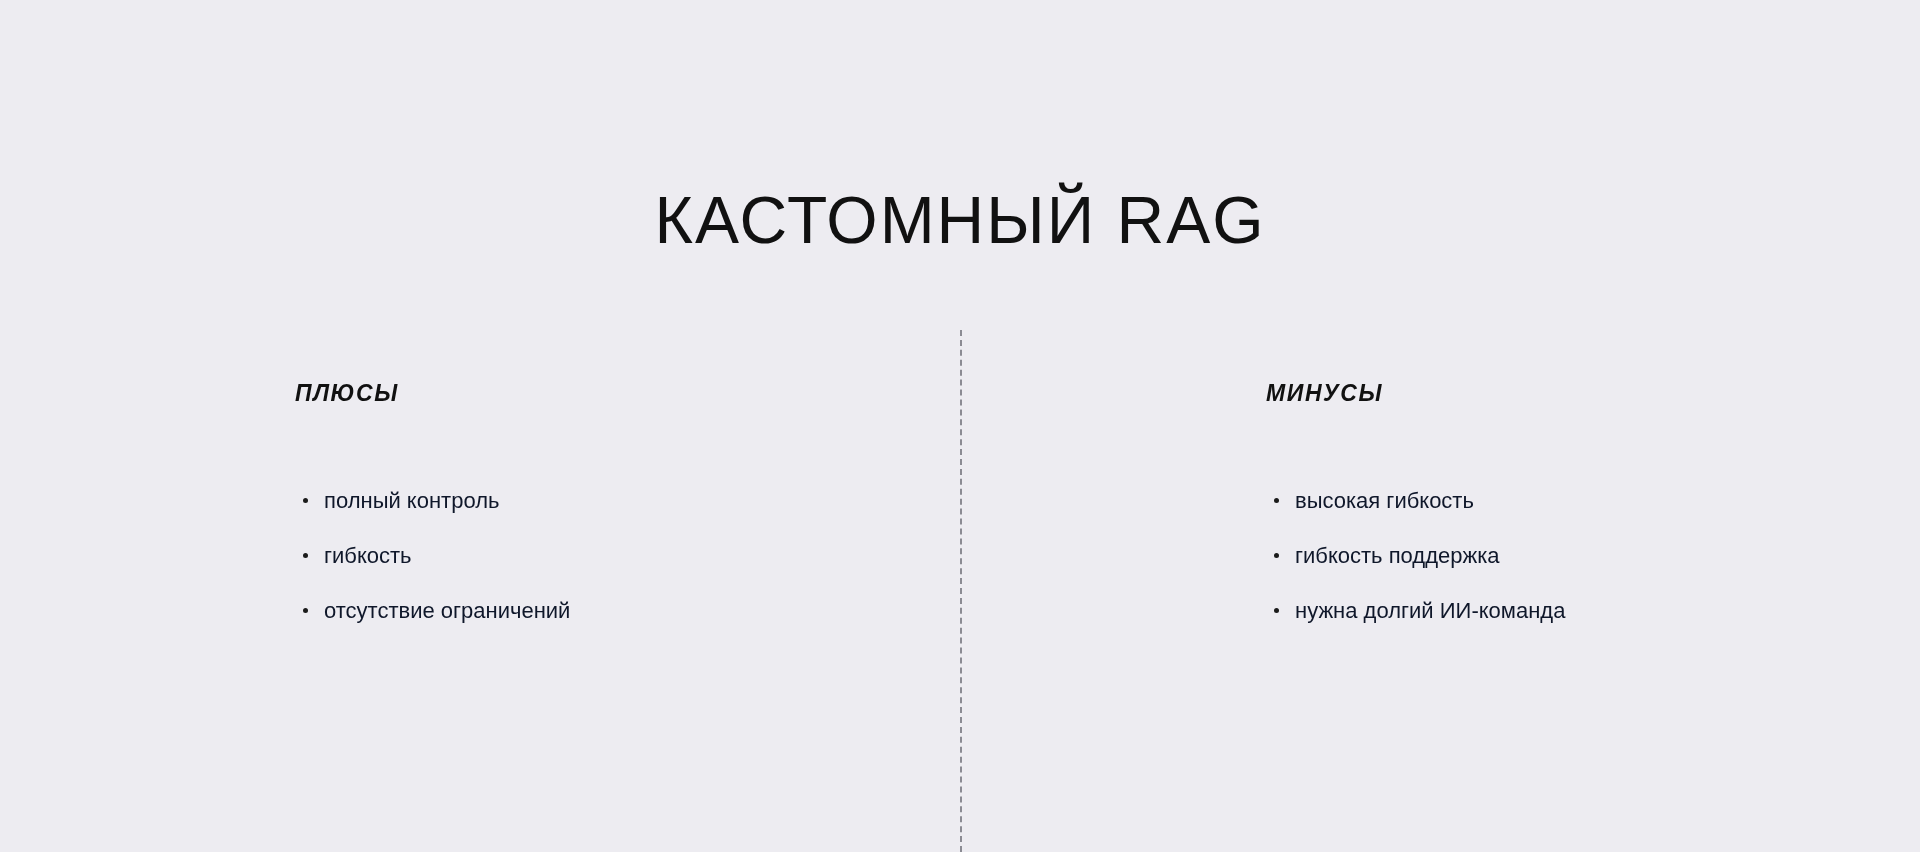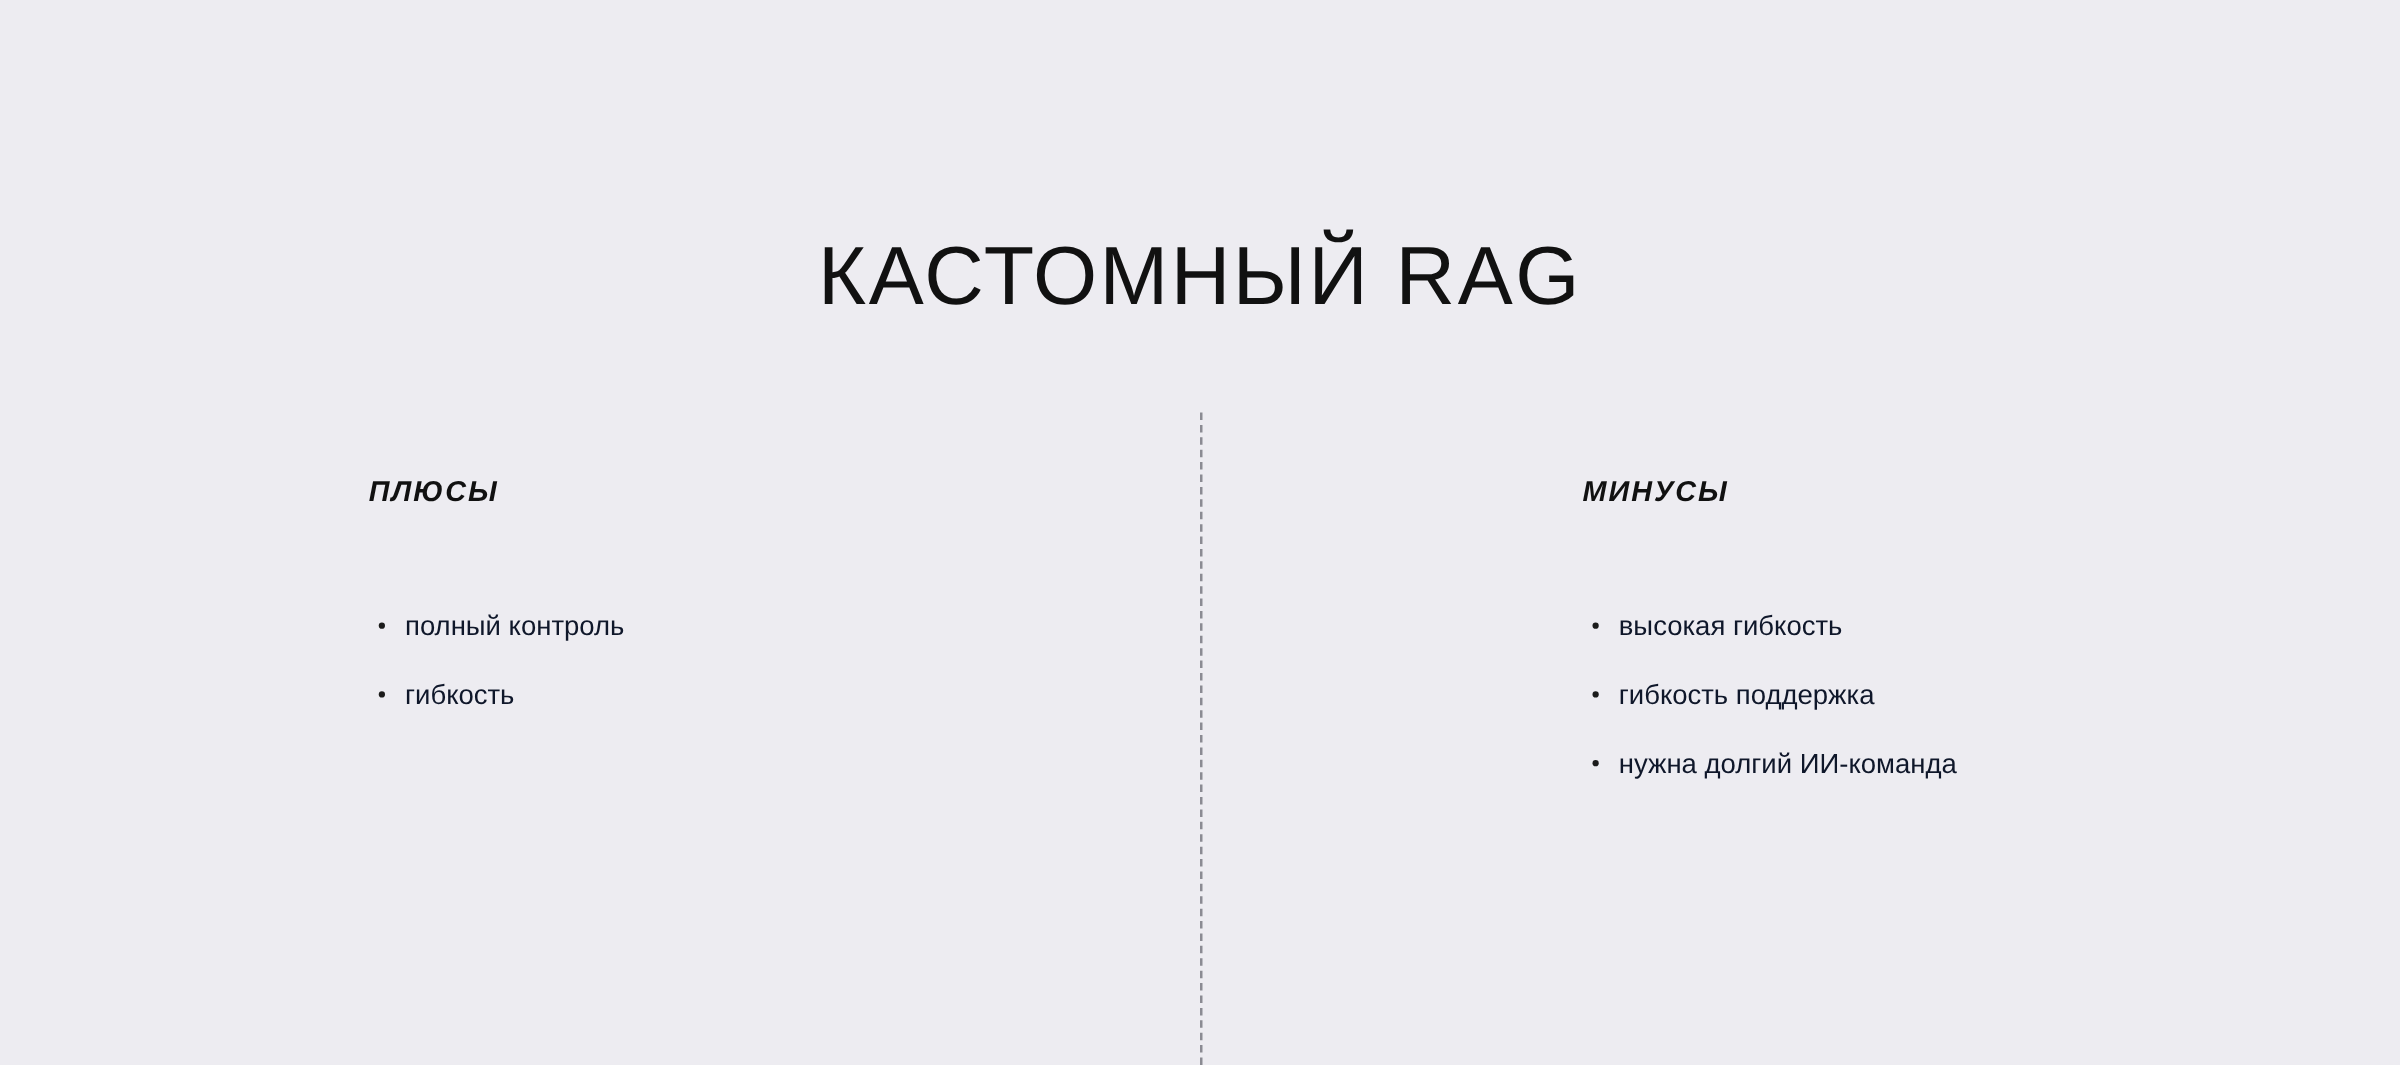--- a/index.html
+++ b/index.html
@@ -112,20 +112,21 @@
 
   <div class="divider"></div>
 
   <div class="columns">
 
     <div class="column pros">
       <div class="column-heading">ПЛЮСЫ</div>
       <ul class="bullet-list">
         <li>полный контроль</li>
         <li>гибкость</li>
+        <li>отсутствие ограничений</li>
       </ul>
     </div>
 
     <div class="column cons">
       <div class="column-heading">МИНУСЫ</div>
       <ul class="bullet-list">
         <li>высокая гибкость</li>
         <li>гибкость поддержка</li>
         <li>нужна долгий ИИ-команда</li>
       </ul>

